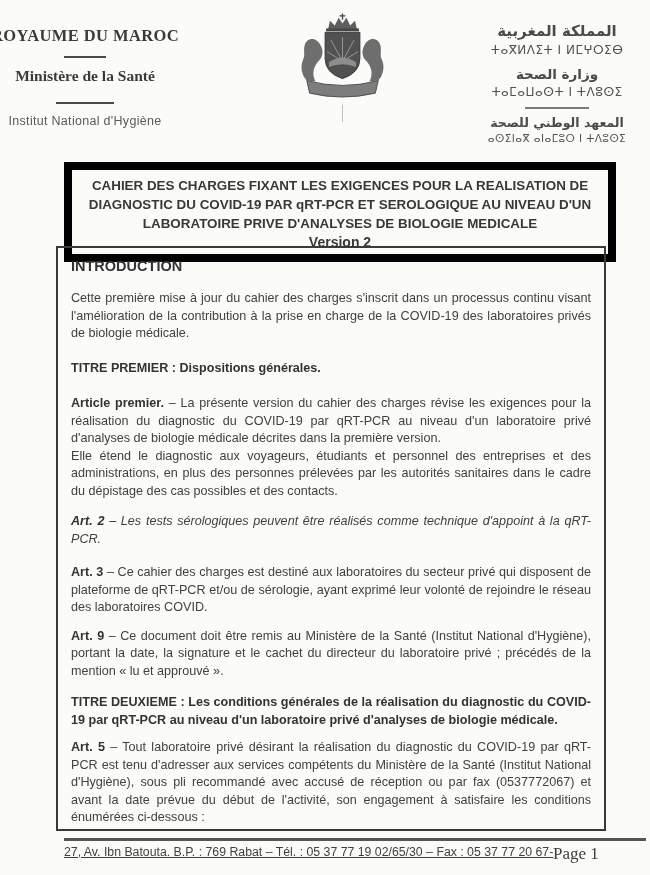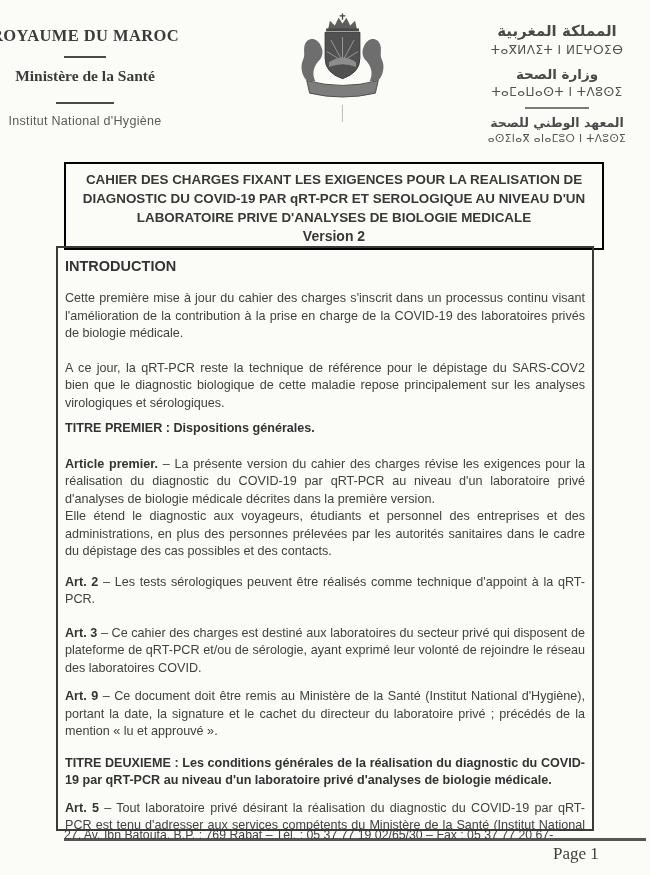--- a/index.html
+++ b/index.html
@@ -29,52 +29,52 @@
   .ar1{font-size:15px;font-weight:bold;}
   .tf{font-size:12px;margin-top:3px;letter-spacing:.5px;color:#525252;}
   .ar2{font-size:13.5px;font-weight:bold;margin-top:9px;}
   .hrule-c{width:64px;height:1.5px;background:#7a7a7a;margin:8px auto 6px;}
   .ar3{font-size:12.5px;font-weight:bold;}
   .tf3{font-size:10.5px;margin-top:2px;letter-spacing:.4px;color:#555;}
 
   
   .title-box{
     position:absolute;left:64px;top:162px;width:516px;
-    border:2px solid #000000;
+    border:8px solid #000000;
     padding:6px 10px 4px;
     text-align:center;
   }
   .title-text{font-weight:bold;font-size:13.4px;line-height:1.42;color:#383838;}
   .version{font-weight:bold;font-size:14px;margin-top:1px;color:#383838;}
 
   
   .content-box{
     position:absolute;left:56px;top:246px;width:520px;height:566px;
     border:2px solid #3a3a3a;
-    padding:7px 7px 8px;
+    padding:7px 13px 8px;
     text-align:justify;
     font-size:12.6px;line-height:1.39;color:#414141;
     overflow:hidden;
   }
   .intro-heading{font-size:14.5px;font-weight:bold;margin:1px 0 14px;color:#333;text-align:left;}
   p{margin:0;}
   p strong{color:#333;}
   .ws{white-space:pre-line;}
   .mb-p0{margin-bottom:17px;}
   .mb-p1{margin-bottom:8px;}
   .mb-p2{margin-bottom:18px;}
   .mb-p3{margin-bottom:13px;margin-top:11px;}
-  .mb-p4{margin-bottom:16px;}
+  .mb-p4{margin-bottom:16px;font-style:italic;}
   .mb-p5{margin-bottom:11px;}
   .mb-p6{margin-bottom:14px;}
   .mb-p7{margin-bottom:10px;}
 
   
   .footer-rule{position:absolute;left:64px;top:838px;width:582px;height:2.5px;background:#565656;}
-  .footer-address{position:absolute;left:64px;top:828px;font-size:12.3px;color:#3f3f3f;}
+  .footer-address{position:absolute;left:64px;top:845px;font-size:12.3px;color:#3f3f3f;text-decoration:underline;}
   .page-number{position:absolute;left:553px;top:844px;font-family:"Liberation Serif",serif;font-size:17px;color:#3f3f3f;}
 </style>
 </head>
 <body>
 
 <div class="page">
 
   <div class="header-left">
     <div class="royaume">ROYAUME DU MAROC</div>
     <div class="hrule-a"></div>
@@ -120,21 +120,20 @@
   <div class="title-box">
     <div class="title-text">CAHIER DES CHARGES FIXANT LES EXIGENCES POUR LA REALISATION DE DIAGNOSTIC DU COVID-19 PAR qRT-PCR ET SEROLOGIQUE AU NIVEAU D'UN LABORATOIRE PRIVE D'ANALYSES DE BIOLOGIE MEDICALE</div>
     <div class="version">Version 2</div>
   </div>
 
   <div class="content-box">
     <div class="intro-heading">INTRODUCTION</div>
 
     <p class="mb-p0"><strong></strong><span>Cette première mise à jour du cahier des charges s'inscrit dans un processus continu visant l'amélioration de la contribution à la prise en charge de la COVID-19 des laboratoires privés de biologie médicale.</span></p>
 
-    <p class="mb-p1"><strong></strong><span>A ce jour, la qRT-PCR reste la technique de référence pour le dépistage du SARS-COV2 bien que le diagnostic biologique de cette maladie repose principalement sur les analyses virologiques et sérologiques.</span></p>
 
     <p class="mb-p2"><strong>TITRE PREMIER : Dispositions générales.</strong><span></span></p>
 
     <p class="mb-p3"><strong>Article premier.</strong><span class="ws"> – La présente version du cahier des charges révise les exigences pour la réalisation du diagnostic du COVID-19 par qRT-PCR au niveau d'un laboratoire privé d'analyses de biologie médicale décrites dans la première version.
 Elle étend le diagnostic aux voyageurs, étudiants et personnel des entreprises et des administrations, en plus des personnes prélevées par les autorités sanitaires dans le cadre du dépistage des cas possibles et des contacts.</span></p>
 
     <p class="mb-p4"><strong>Art. 2</strong><span> – Les tests sérologiques peuvent être réalisés comme technique d'appoint à la qRT-PCR.</span></p>
 
     <p class="mb-p5"><strong>Art. 3</strong><span> – Ce cahier des charges est destiné aux laboratoires du secteur privé qui disposent de plateforme de qRT-PCR et/ou de sérologie, ayant exprimé leur volonté de rejoindre le réseau des laboratoires COVID.</span></p>
 

